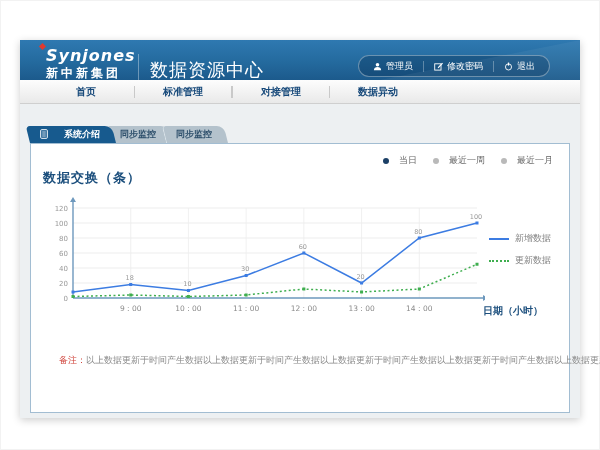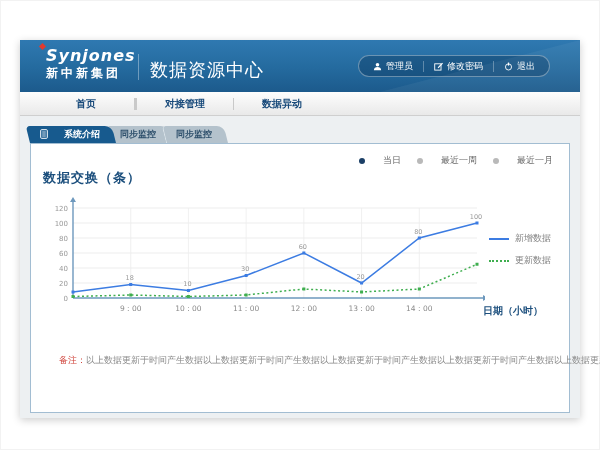--- a/index.html
+++ b/index.html
@@ -5,21 +5,21 @@
   * { margin:0; padding:0; box-sizing:border-box; }
   html,body { width:600px; height:450px; }
   body { font-family:"DejaVu Sans","Liberation Sans",sans-serif; background:#ffffff; overflow:hidden; }
   #screen { position:relative; width:600px; height:450px; background:#ffffff; box-shadow:inset 0 0 0 1px #f2f2f2; }
 
   
   .window { position:absolute; left:20px; top:40px; width:560px; height:378px;
             background:#edf0f2; box-shadow:0 2px 8px rgba(0,0,0,0.20); }
 
   
-  .header { position:relative; height:52px;
+  .header { position:relative; height:40px;
             background:linear-gradient(180deg,#2f79b1 0%,#246a9e 55%,#1c5a8c 100%); overflow:hidden; }
   .header::after { content:""; position:absolute; right:0; top:0; width:55%; height:100%;
             background:rgba(255,255,255,0.05); clip-path:polygon(35% 100%,100% 0,100% 100%); }
   .logo { position:absolute; left:26px; top:7px; color:#fff; }
   .logo-en { font-size:16px; font-weight:bold; font-style:italic; letter-spacing:1px; line-height:18px; position:relative; }
   .logo-spark { position:absolute; left:-6px; top:-3px; width:5px; height:5px; background:#e03a2f; transform:rotate(45deg); }
   .logo-cn { font-size:12px; font-weight:bold; letter-spacing:3px; line-height:16px; }
   .header-divider { position:absolute; left:118px; top:14px; width:1px; height:26px; background:rgba(255,255,255,0.35); }
   .app-title { position:absolute; left:130px; top:18px; color:#fff; font-size:18px; letter-spacing:1px; }
   .user-pill { position:absolute; right:30px; top:15px; height:22px; display:flex; align-items:center;
@@ -44,21 +44,21 @@
   .tab.active { color:#fff; z-index:3; }
   .tab.active .bg { background:#175a8e; }
   .tab.inactive { color:#2d4f6b; z-index:1; }
   .tab.inactive .bg { background:#b4c2cc; border-left:1px solid #dde6ec; }
 
   
   .panel { position:absolute; left:10px; top:103px; width:540px; height:270px;
            background:#ffffff; border:1px solid #a2bdd2; }
 
   .range-filters { position:absolute; right:16px; top:10px; display:flex; gap:16px; align-items:center; }
-  .radio-item { display:flex; align-items:center; gap:18px; font-size:9px; color:#666; cursor:pointer; }
+  .radio-item { display:flex; align-items:center; gap:10px; font-size:9px; color:#666; cursor:pointer; }
   .radio-dot { width:6px; height:6px; border-radius:50%; }
   .radio-dot.on { background:#1b3f66; }
   .radio-dot.off { background:#b9b9b9; }
 
   .chart-title { position:absolute; left:12px; top:25px; font-size:13px; font-weight:bold; color:#1c4f7d; letter-spacing:1px; }
 
   #chart-svg { position:absolute; left:4px; top:48px; }
 
   .series-legend { position:absolute; left:458px; top:88px; display:flex; flex-direction:column; gap:9px; }
   .legend-item { display:flex; align-items:center; gap:6px; font-size:9px; color:#808080; cursor:pointer; white-space:nowrap; }
@@ -117,20 +117,21 @@
               </svg>
           </span>
           <span>退出</span>
         </div>
       </div>
     </div>
 
     <div class="navbar">
       <div class="nav-item">首页</div>
       <div class="nav-sep"></div>
+      <div class="nav-item">标准管理</div>
       <div class="nav-sep"></div>
       <div class="nav-sep"></div>
       <div class="nav-item">对接管理</div>
       <div class="nav-sep"></div>
       <div class="nav-item">数据异动</div>
     </div>
 
     <div class="tabs">
       <div class="tab active">
         <span class="bg"></span>

